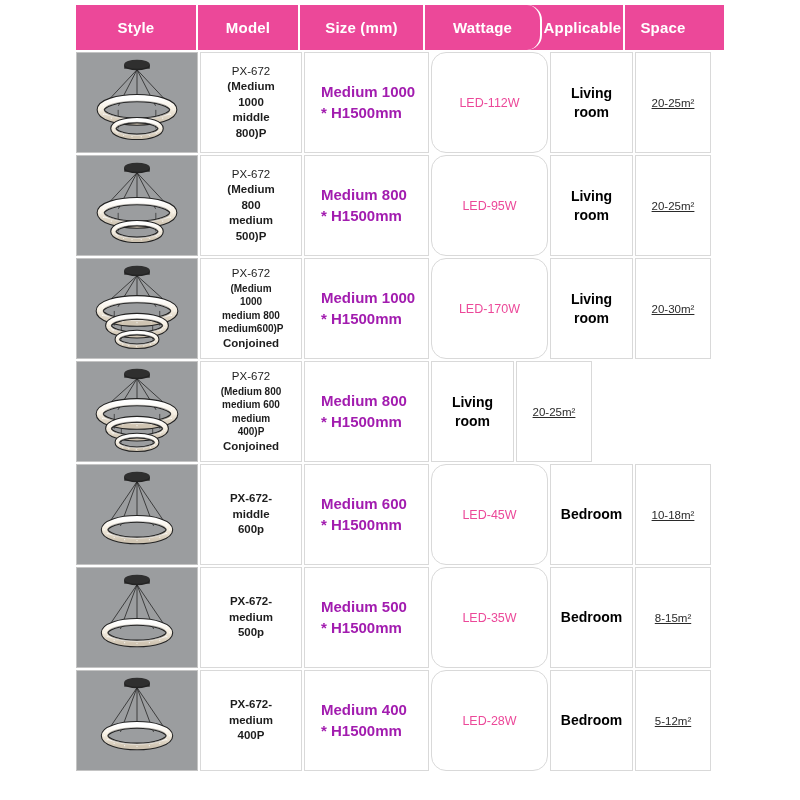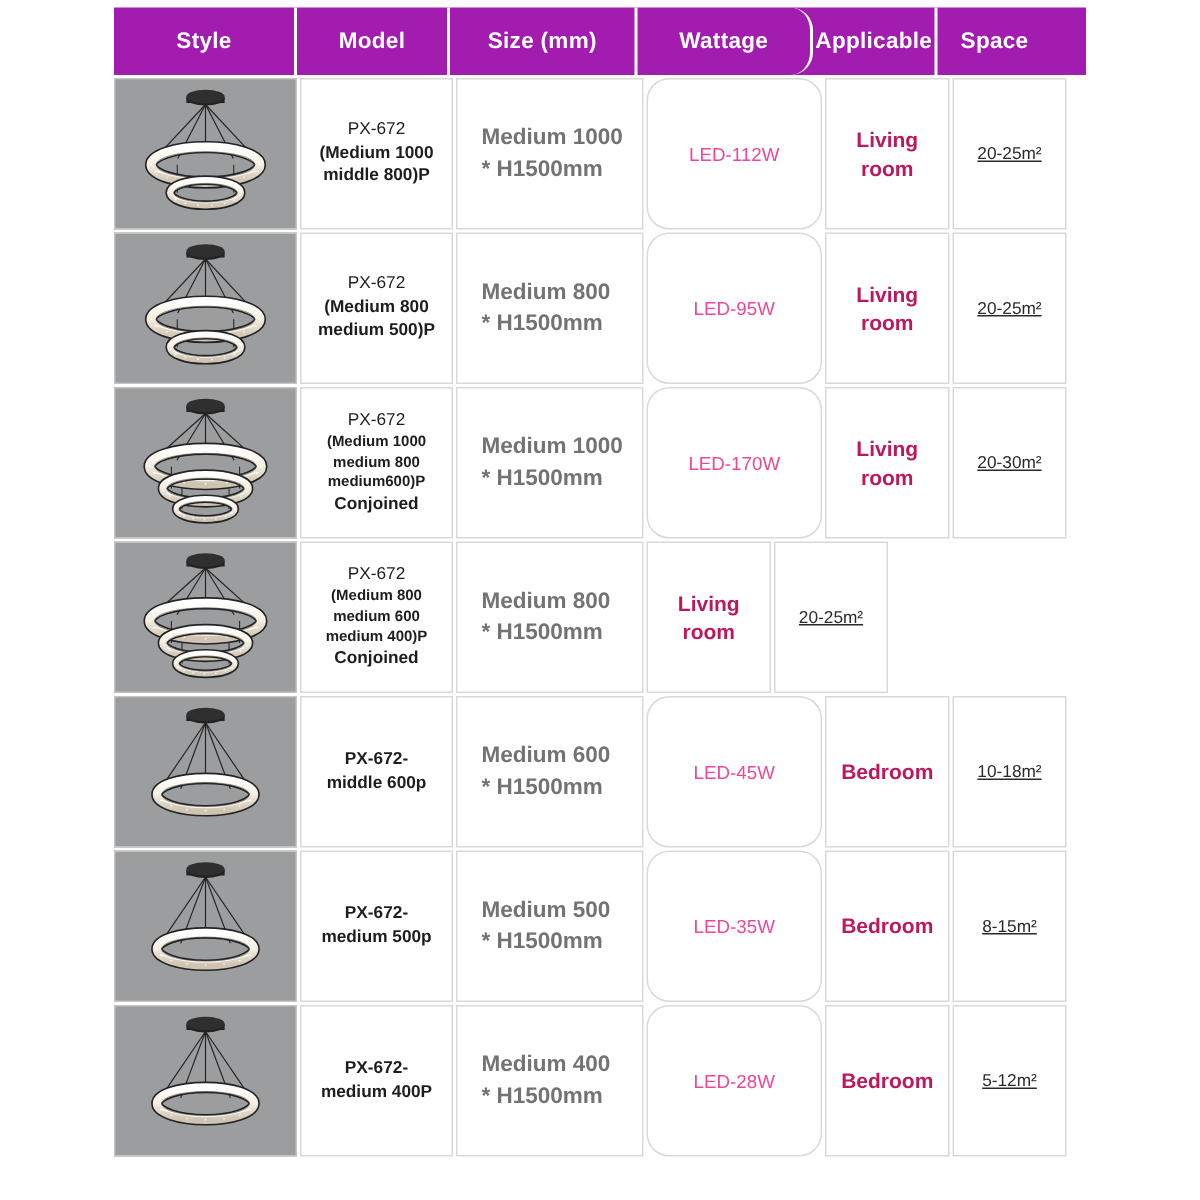--- a/index.html
+++ b/index.html
@@ -17,21 +17,21 @@
   #spec-table {
     position: absolute;
     left: 76px;
     top: 5px;
     width: 648px;
   }
 
   
   .thead {
     display: flex;
-    background: #a21caf;
+    background: #ec4899;
     height: 45px;
   }
   .th {
     color: #ffffff;
     font-weight: bold;
     font-size: 15px;
     display: flex;
     align-items: center;
     justify-content: center;
     box-sizing: border-box;
@@ -67,25 +67,25 @@
   }
   .td:last-child { margin-right: 0; text-decoration: underline; }
 
   .cell-style {
     background: #9b9d9f;
     border: 1px solid #c4c4c4;
     padding: 0;
   }
   .cell-style svg { display: block; width: 100%; height: 100%; }
 
-  .cell-model   { font-size: 11.5px; color: #1d1d1d; line-height: 1.35; padding: 2px; }
-  .cell-size    { font-size: 15px; font-weight: bold; color: #737373; line-height: 1.35;
+  .cell-model   { font-size: 11.5px; color: #1d1d1d; line-height: 1.35; padding: 17px; }
+  .cell-size    { font-size: 15px; font-weight: bold; color: #a21caf; line-height: 1.35;
                   text-align: left; justify-content: flex-start; padding-left: 16px; }
   .cell-watt    { font-size: 12.5px; color: #ec4899; }
-  .cell-applic  { font-size: 14px; font-weight: bold; color: #be185d; line-height: 1.3; }
+  .cell-applic  { font-size: 14px; font-weight: bold; color: #000000; line-height: 1.3; }
   .cell-space   { font-size: 11.5px; color: #2a2a2a; }
 
   .m-bold   { font-weight: bold; }
   .m-plain  { font-weight: normal; }
   .m-small  { font-size: 10px; }
   .model-line { display: block; }
 </style>
 </head>
 <body>
 

